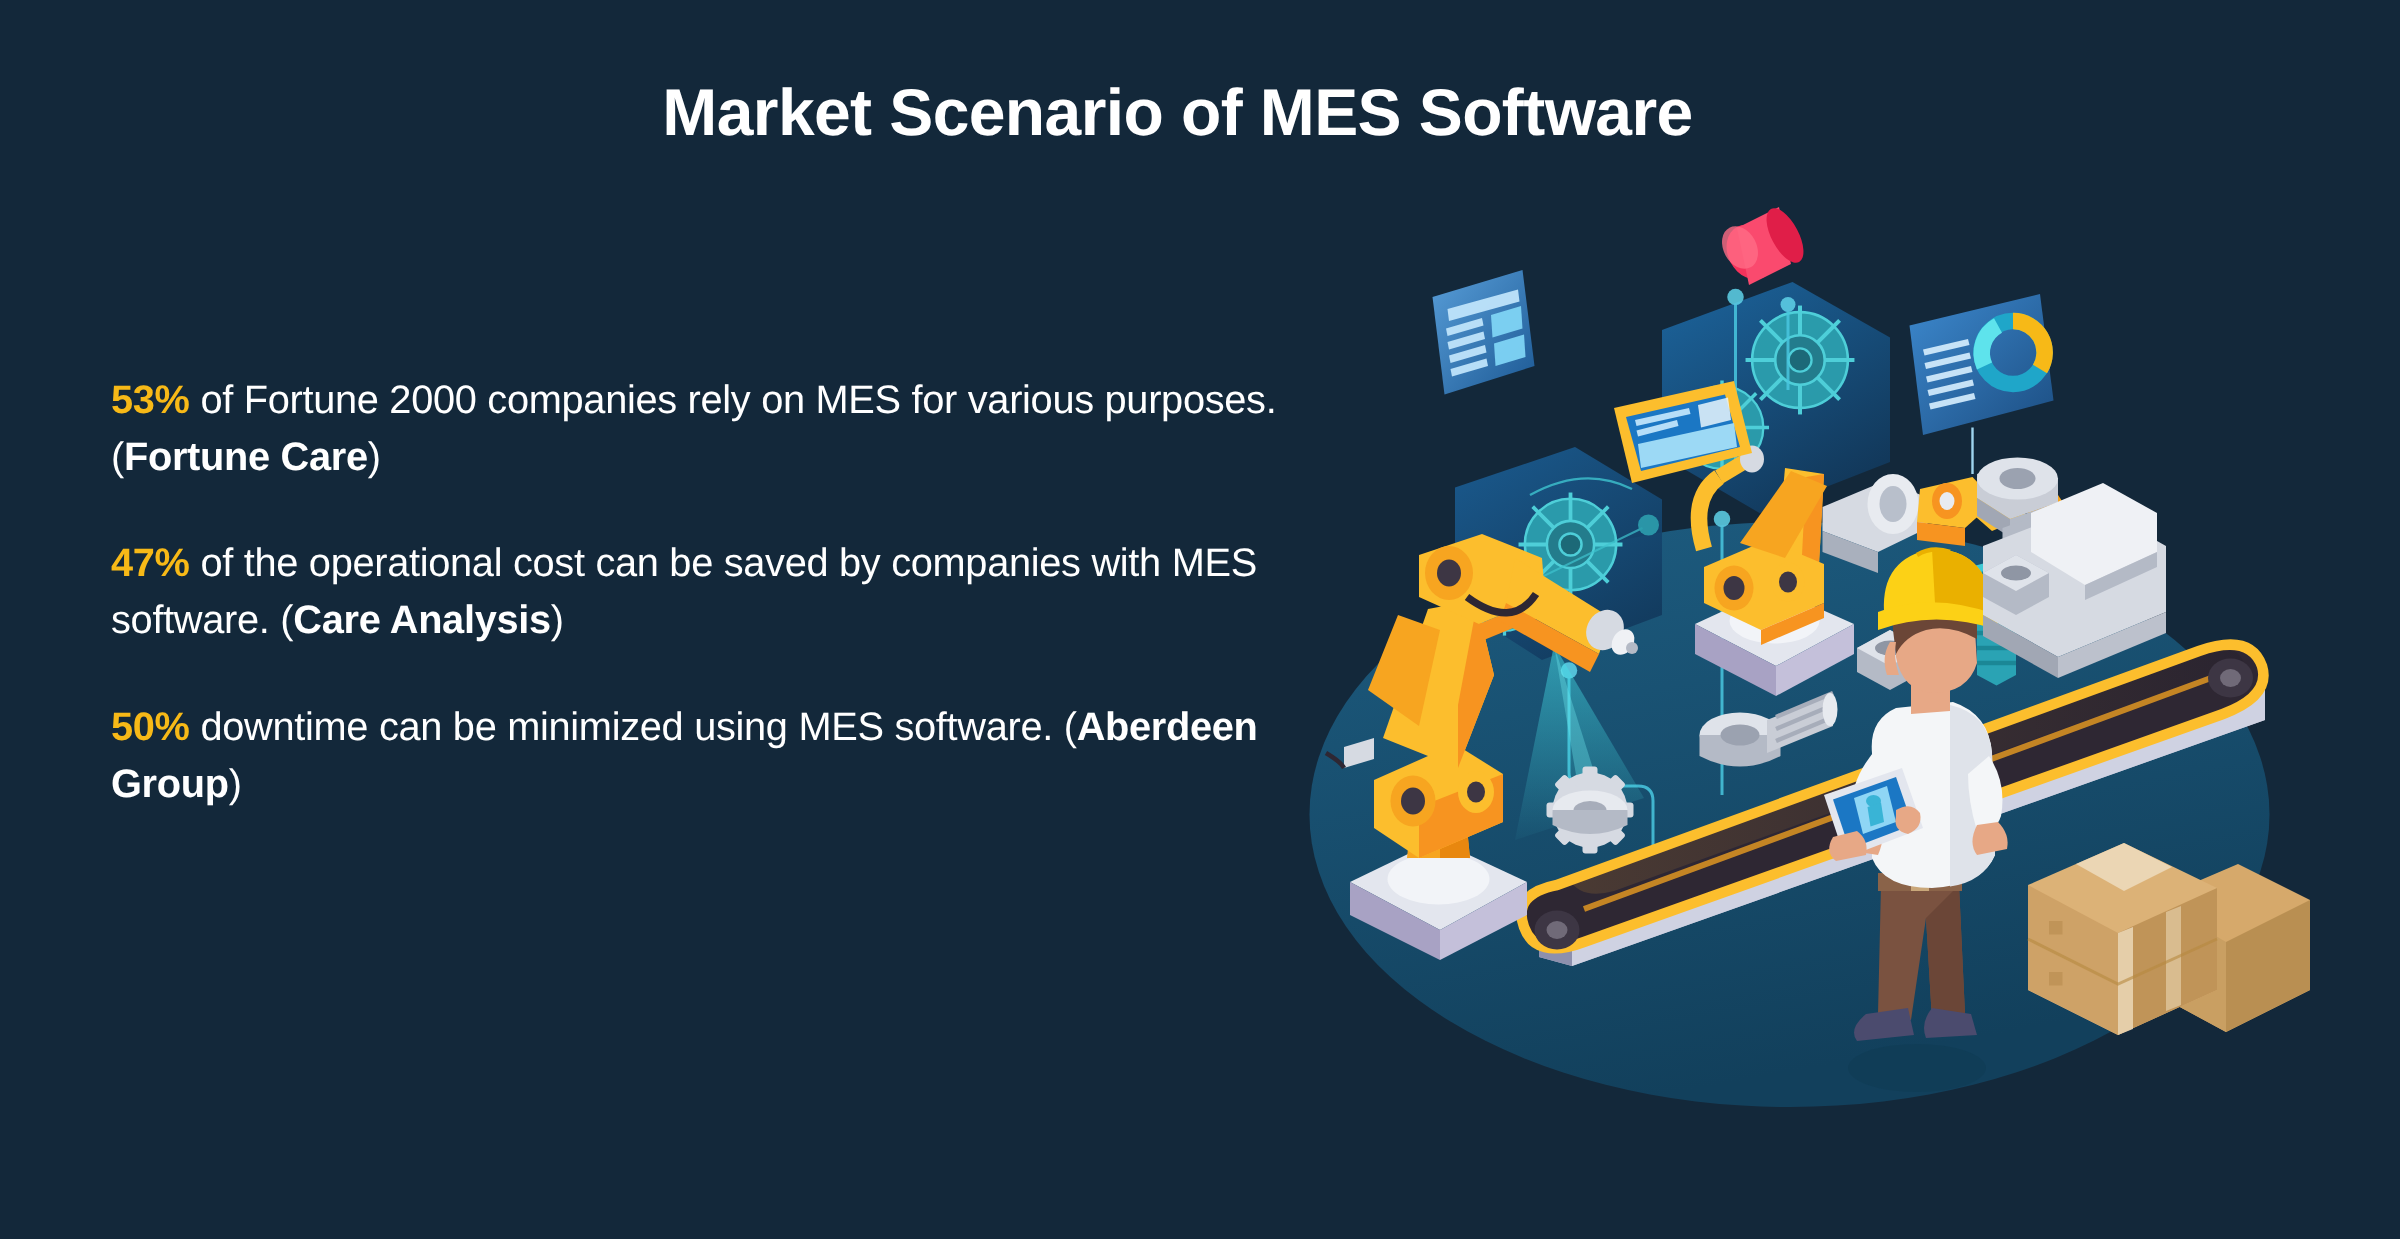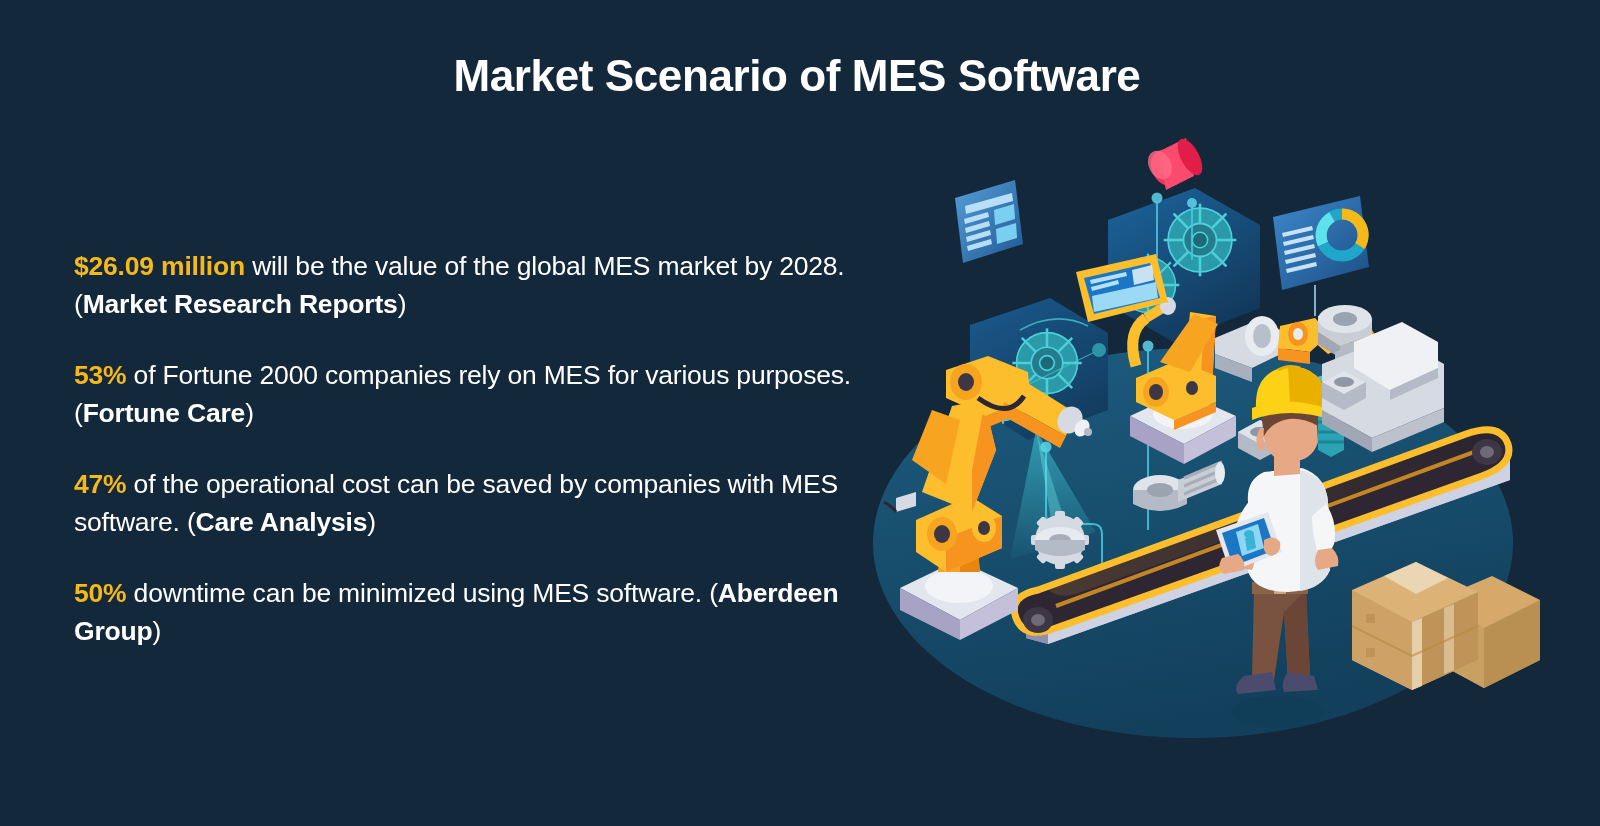--- a/index.html
+++ b/index.html
@@ -12,21 +12,21 @@
     width: 1600px;
     height: 826px;
     background: #13283a;
     overflow: hidden;
     font-family: "Liberation Sans", sans-serif;
   }
 
   
   #title {
     position: absolute;
-    left: 12px;
+    left: 0;
     top: 52px;
     width: 1570px;
     text-align: center;
     color: #ffffff;
     font-size: 44px;
     font-weight: bold;
     letter-spacing: -0.4px;
     line-height: 1.1;
   }
 
@@ -63,23 +63,20 @@
 </style>
 </head>
 <body>
 
 <div id="page">
 
   <div id="title">Market Scenario of MES Software</div>
 
   <div id="stats">
 
-    <div class="stat">
-      <span class="hl">$26.09 million</span><span> will be the value of the global MES market by 2028. (</span><span class="src">Market Research Reports</span><span>)</span>
-    </div>
 
     <div class="stat">
       <span class="hl">53%</span><span> of Fortune 2000 companies rely on MES for various purposes. (</span><span class="src">Fortune Care</span><span>)</span>
     </div>
 
     <div class="stat">
       <span class="hl">47%</span><span> of the operational cost can be saved by companies with MES software. (</span><span class="src">Care Analysis</span><span>)</span>
     </div>
 
     <div class="stat">

